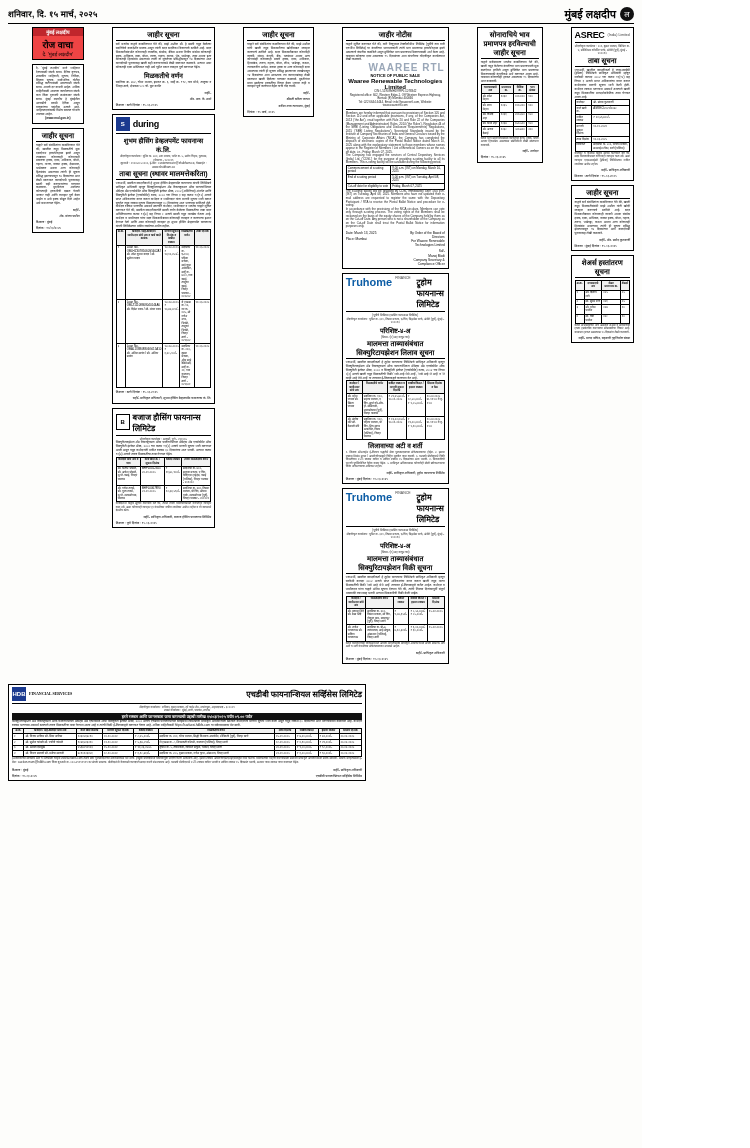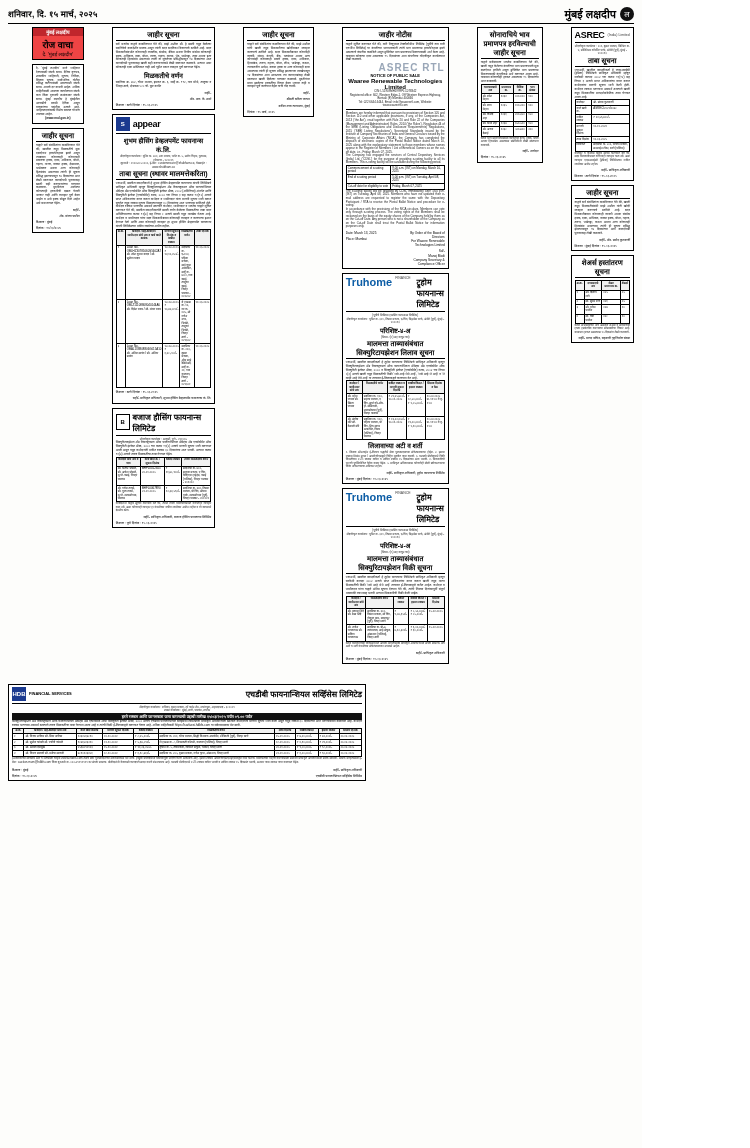--- a/index.html
+++ b/index.html
@@ -33,21 +33,21 @@
   .flag-mid{font-size:9px;font-weight:bold;text-align:center;padding:2px 0 0 0;}
   .flag-sub{font-size:5px;text-align:center;padding-bottom:2px;}
   
   table{border-collapse:collapse;width:100%;font-size:3.2px;}
   td,th{border:.5px solid #000;padding:.6px 1px;vertical-align:top;line-height:1.2;}
   th{font-weight:bold;background:#f2f2f2;text-align:center;}
   .tbl-sm td,.tbl-sm th{font-size:2.9px;}
   
   .brand{display:flex;align-items:center;gap:3px;border-bottom:1px solid #000;padding-bottom:2px;margin-bottom:2px;}
   .brand-mark{font-size:9px;font-weight:bold;letter-spacing:-.3px;}
-  .brand-name{font-size:8px;font-weight:bold;}
+  .brand-name{font-size:8px;font-weight:bold;font-family:Liberation Serif, serif;}
   .logo-sq{width:14px;height:14px;border:1px solid #000;display:flex;align-items:center;justify-content:center;font-size:6px;font-weight:bold;}
   .logo-blue{background:#1b3a8f;color:#fff;border:none;}
   .wm{color:#9aa7b8;font-size:10px;font-weight:bold;text-align:right;letter-spacing:1px;}
   .sig{font-size:3.2px;text-align:right;line-height:1.3;margin-top:2px;}
   .sig-l{font-size:3.2px;text-align:left;line-height:1.3;margin-top:2px;}
   .two{display:flex;gap:3px;}
   .half{flex:1;}
   .center-b{text-align:center;font-weight:bold;}
   .bar{background:#111;color:#fff;font-size:4px;text-align:center;padding:1px 0;font-weight:bold;}
   .hr-thin{border-top:.5px solid #000;margin:1.5px 0;}
@@ -97,21 +97,21 @@
         <div class="hd2">मिळकतीचे वर्णन</div>
         <div class="tiny2">सदनिका क्र. ४०२, चौथा मजला, इमारत क्र. ३, सर्व्हे क्र. ११२, गाव मौजे, तालुका व जिल्हा ठाणे, क्षेत्रफळ ५८० चौ. फूट कार्पेट</div>
         <div class="sig">सही/-</div>
         <div class="sig">अ‍ॅड. आर. के. शर्मा</div>
         <div class="sig-l">ठिकाण : ठाणे  दिनांक : १५.०३.२०२५</div>
       </div>
 
       <div class="box">
         <div class="brand">
           <div class="logo-sq logo-blue">S</div>
-          <div class="brand-mark">appear</div>
+          <div class="brand-mark">during</div>
         </div>
         <div class="hd2">शुभम हौसिंग डेव्हलपमेंट फायनान्स कं.लि.</div>
         <div class="mini ctr">नोंदणीकृत कार्यालय : युनिट क्र. ७०१, ७वा मजला, प्लॉट क्र. ५, उद्योग विहार, गुरुग्राम, हरियाणा - १२२०१६</div>
         <div class="mini ctr">दूरध्वनी : ०१२४-४८५०२००, ई-मेल : customercare@shubham.co, वेबसाईट : www.shubham.co</div>
         <div class="hd">ताबा सूचना (स्थावर मालमत्तेकरिता)</div>
         <div class="tiny2">ज्याअर्थी, खालील स्वाक्षरीकर्ता हे शुभम हौसिंग डेव्हलपमेंट फायनान्स कंपनी लिमिटेडचे प्राधिकृत अधिकारी म्हणून सिक्युरिटायझेशन अँड रिकन्स्ट्रक्शन ऑफ फायनान्शियल अ‍ॅसेट्स अँड एन्फोर्समेंट ऑफ सिक्युरिटी इंटरेस्ट अ‍ॅक्ट, २००२ (अधिनियम) अंतर्गत आणि सिक्युरिटी इंटरेस्ट (एन्फोर्समेंट) रुल्स, २००२ च्या नियम ३ सह कलम १३(१२) अन्वये प्राप्त अधिकारांचा वापर करून कर्जदार व जामीनदार यांना मागणी सूचना जारी करून सूचनेत नमूद रक्कम सूचना मिळाल्यापासून ६० दिवसांच्या आत भरण्यास सांगितले होते. कर्जदार रक्कम भरण्यास असमर्थ ठरल्याने कर्जदार, जामीनदार व जनतेस याद्वारे सूचित करण्यात येते की, खालील स्वाक्षरीकर्त्याने खाली वर्णन केलेल्या मिळकतीचा ताबा सदर अधिनियमाच्या कलम १३(४) सह नियम ८ अन्वये खाली नमूद तारखेस घेतला आहे. कर्जदार व जामीनदार यांना सदर मिळकतीबाबत कोणताही व्यवहार न करण्याचा इशारा देण्यात येतो आणि असा कोणताही व्यवहार हा शुभम हौसिंग डेव्हलपमेंट फायनान्स कंपनी लिमिटेडच्या थकीत रकमेच्या अधीन राहील.</div>
         <table class="tbl-sm">
           <tbody>
               <tr>
             <th>अ.क्र.</th>
@@ -198,21 +198,21 @@
         <div class="sig">श्रीमती सरिता जाधव</div>
         <div class="sig">वकील उच्च न्यायालय, मुंबई</div>
         <div class="sig-l">दिनांक : १५ मार्च, २०२५</div>
       </div>
     </div>
 
     <div class="col c4">
       <div class="box">
         <div class="hd">जाहीर नोटीस</div>
         <div class="tiny2">याद्वारे सूचित करण्यात येते की, वारी रिन्यूएबल टेक्नॉलॉजीज लिमिटेड (पूर्वीचे नाव वारी एनर्जीज लिमिटेड) या कंपनीच्या भागधारकांनी त्यांचे भाग प्रमाणपत्र हरवले/गहाळ झाले असल्याचे कंपनीस कळविले असून डुप्लिकेट भाग प्रमाणपत्र मिळण्यासाठी अर्ज केला आहे. याबाबत कोणाचा दावा असल्यास १५ दिवसांच्या आत कंपनीच्या नोंदणीकृत कार्यालयात लेखी कळवावे.</div>
-        <div class="wm">ASREC RTL</div>
+        <div class="wm">WAAREE RTL</div>
         <div class="center-b" style="font-size:4px">NOTICE OF PUBLIC SALE</div>
         <div class="center-b" style="font-size:6px">Waaree Renewable Technologies Limited</div>
         <div class="mini ctr">CIN: L51909MH1999PLC078342</div>
         <div class="mini ctr">Registered office: 602, Western Edge-1, Off Western Express Highway, Borivali (E) Mumbai 400066</div>
         <div class="mini ctr">Tel: 022 6644 4444, Email: info@waareertl.com, Website: www.waareertl.com</div>
         <div class="hr-thin"></div>
         <div class="mini">Members are hereby informed that pursuant to provisions of Section 105 and Section 110 and other applicable provisions, if any, of the Companies Act, 2013 ('the Act'), read together with Rule 20 and Rule 22 of the Companies (Management and Administration) Rules, 2014 ('the Rules'), Regulation 44 of the SEBI (Listing Obligations and Disclosure Requirements) Regulations, 2015 ('SEBI Listing Regulations'), Secretarial Standards issued by the Institute of Company Secretaries of India and General Circulars issued by the Ministry of Corporate Affairs ('MCA'), the Company has completed the dispatch of electronic copies of the Postal Ballot Notice dated March 10, 2025 along with the explanatory statement to those members whose names appear in the Register of Members / List of Beneficial Owners as on the cut-off date, i.e., Friday, March 07, 2025.</div>
         <div class="mini">The Company has engaged the services of Central Depository Services (India) Ltd. ('CDSL') for the purpose of providing e-voting facility to all its Members. This e-voting facility will be available during the following period.</div>
         <table class="tbl-sm">
           <tbody>

